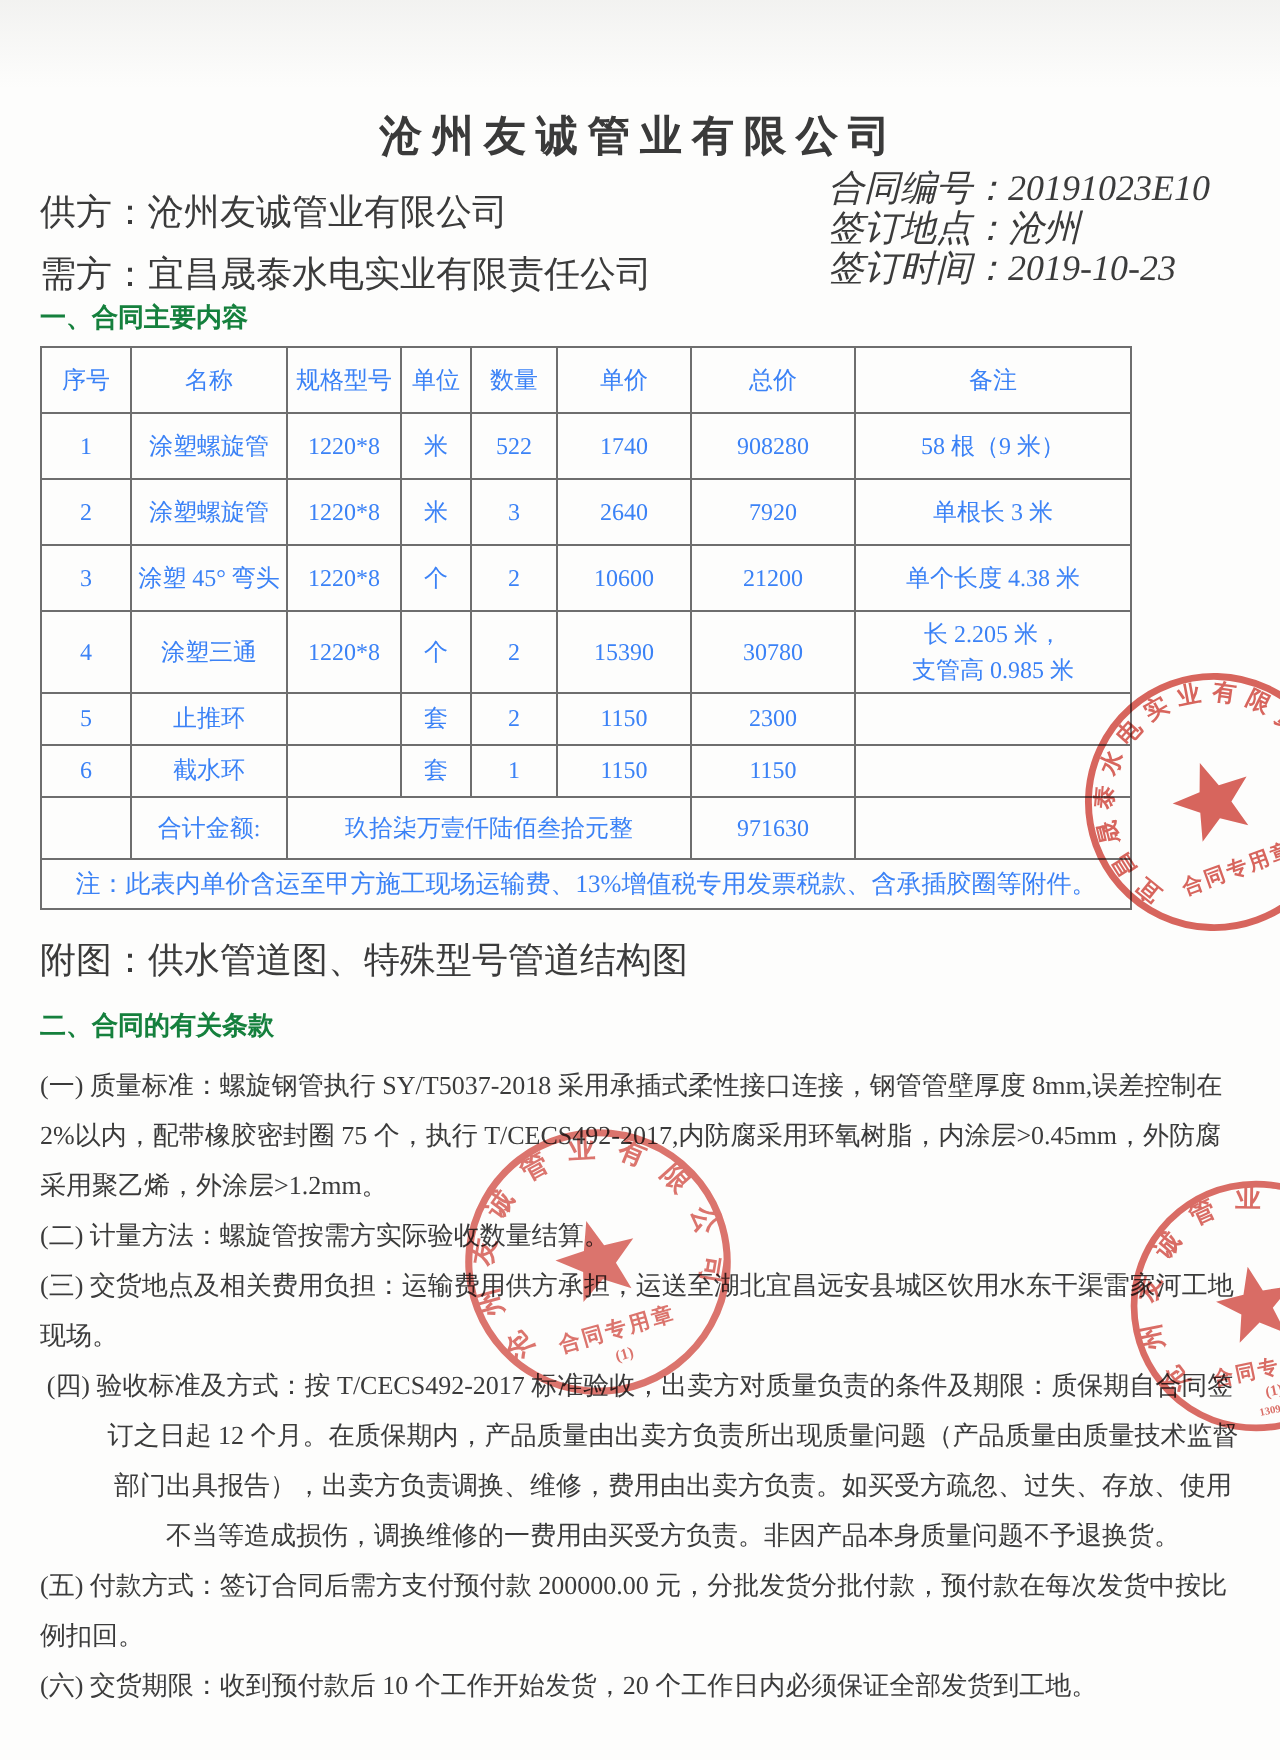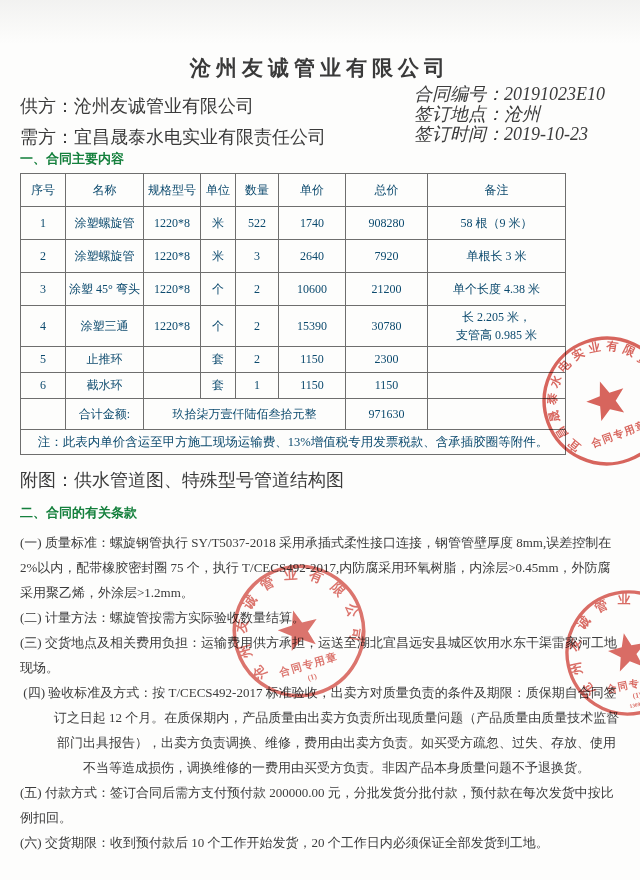--- a/index.html
+++ b/index.html
@@ -26,21 +26,21 @@
     font-size:17px;font-weight:600;letter-spacing:11px;color:#3a3a3a;
   }
   .meta{position:relative;height:58px;margin-top:6px;font-size:18px;}
   .meta-supplier{position:absolute;left:0;top:6px;}
   .meta-buyer{position:absolute;left:0;top:37px;}
   .meta-right{position:absolute;left:394px;top:-4px;}
   .meta-right div{line-height:20px;font-style:italic;}
   .sec-heading{font-size:13px;font-weight:600;color:#15803d;margin:4px 0 0;}
   table.items{
     border-collapse:collapse;margin-top:5px;table-layout:fixed;width:545px;
-    font-size:12px;color:#0c4a6e;
+    font-size:12px;color:#3b82f6;
   }
   table.items th,table.items td{
     border:1px solid #6e6e6e;text-align:center;vertical-align:middle;
     padding:1px 2px;font-weight:normal;overflow:hidden;
   }
   table.items th{height:30px;}
   .rh36{height:33px;} .rh43{height:41px;} .rh28{height:26px;} .rh33{height:31px;padding-left:35px;}
   td.remark-multiline{white-space:pre-line;line-height:1.5;}
   td.note-cell{text-align:left;padding:4px 6px;height:22px;font-size:12.5px;}
   .attachment{font-size:18px;margin-top:13px;}

